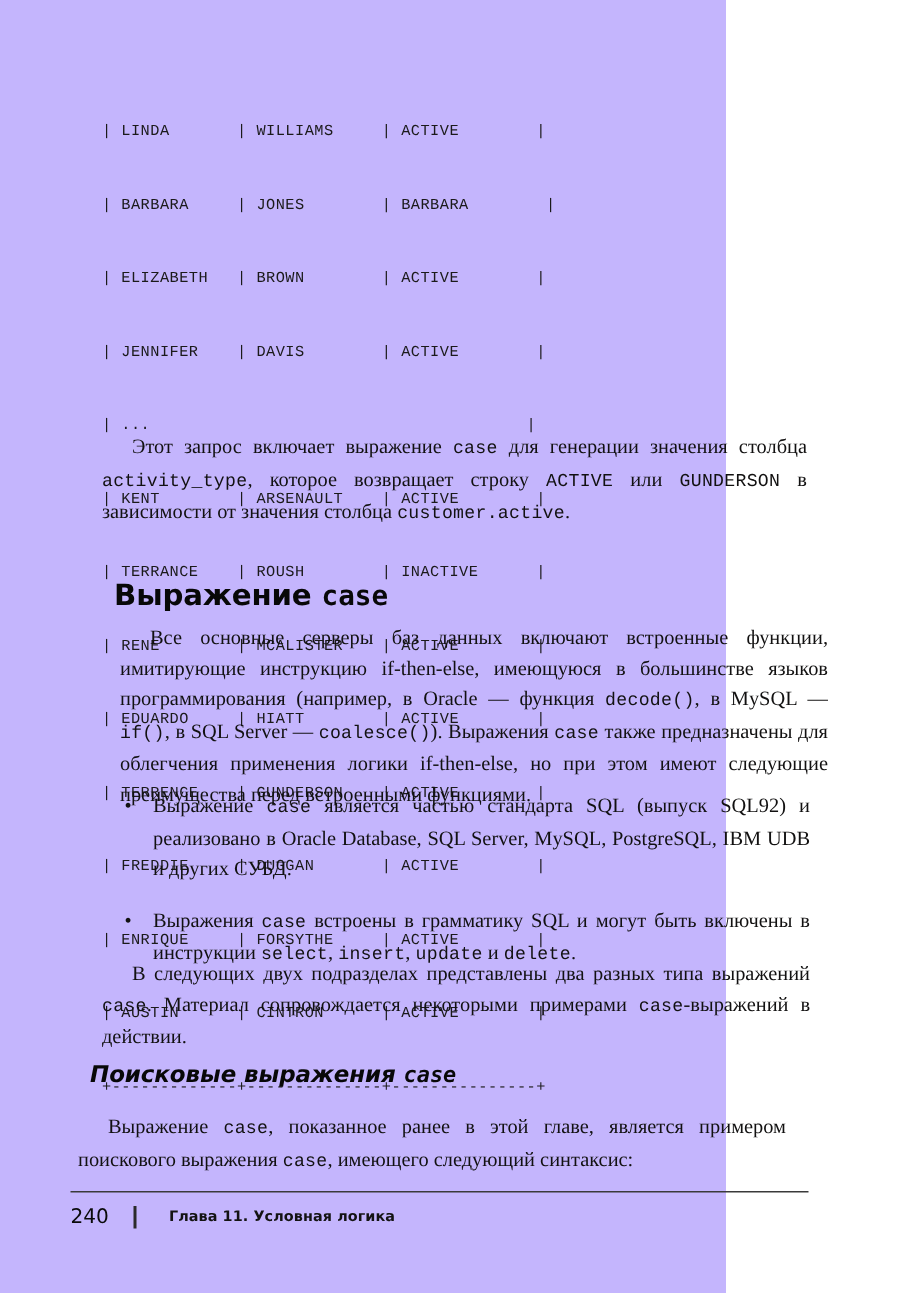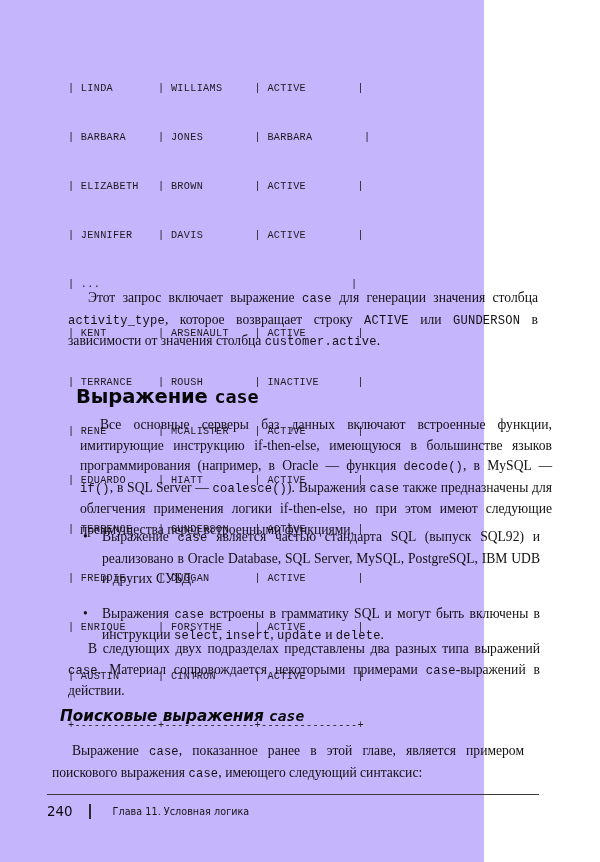--- a/index.html
+++ b/index.html
@@ -138,21 +138,21 @@
   }
   .footer-sep {
     width: 1.6px;
     height: 15px;
     background: #2b2b2b;
     margin-left: 8px;
     margin-right: 22px;
   }
   .footer-title {
     font-family: "DejaVu Sans", "Liberation Sans", sans-serif;
-    font-weight: normal;
+    font-weight: bold;
     font-size: 9.6px;
     letter-spacing: 0.05px;
     color: #141313;
   }
 </style>
 </head>
 <body>
 
 <div class="page">
 

